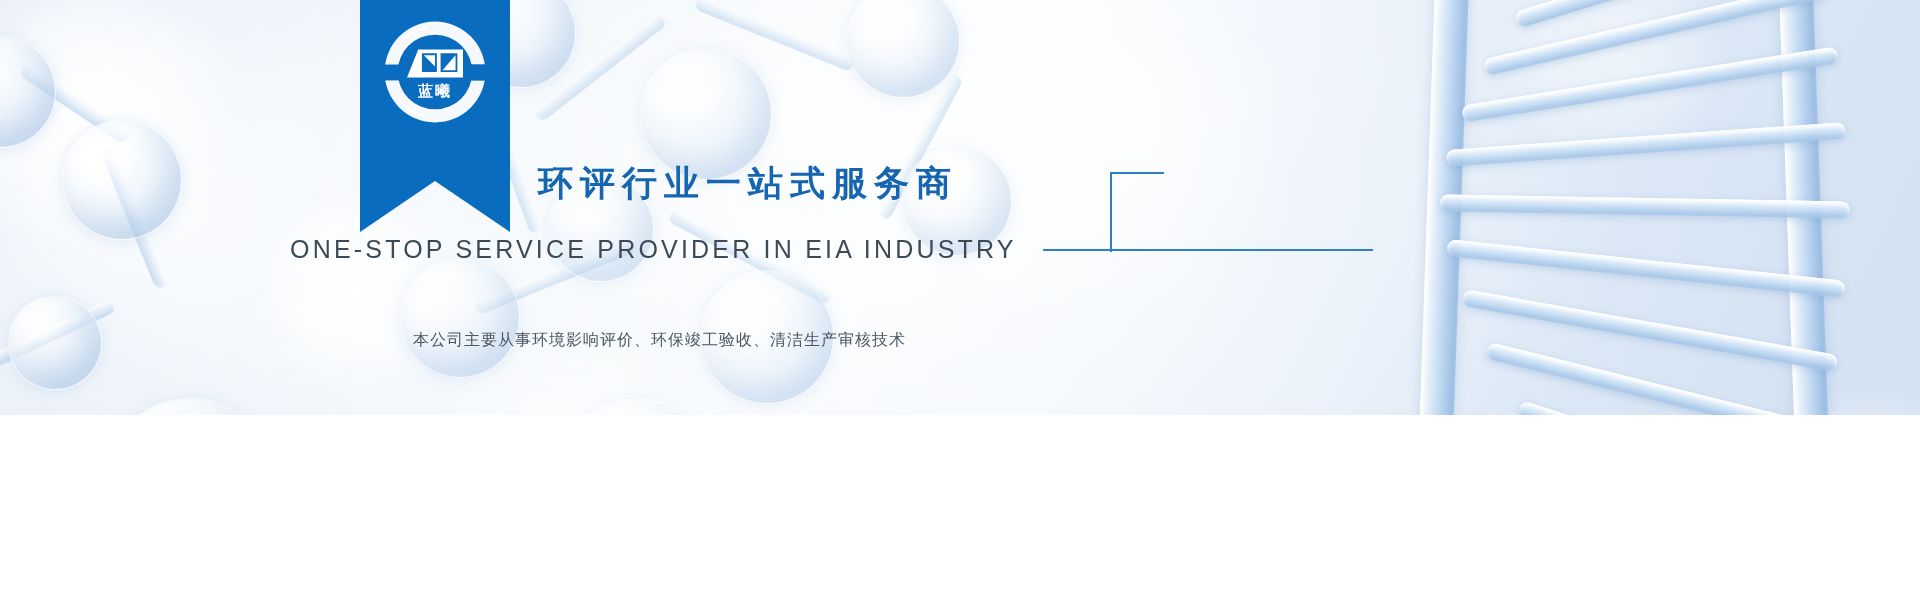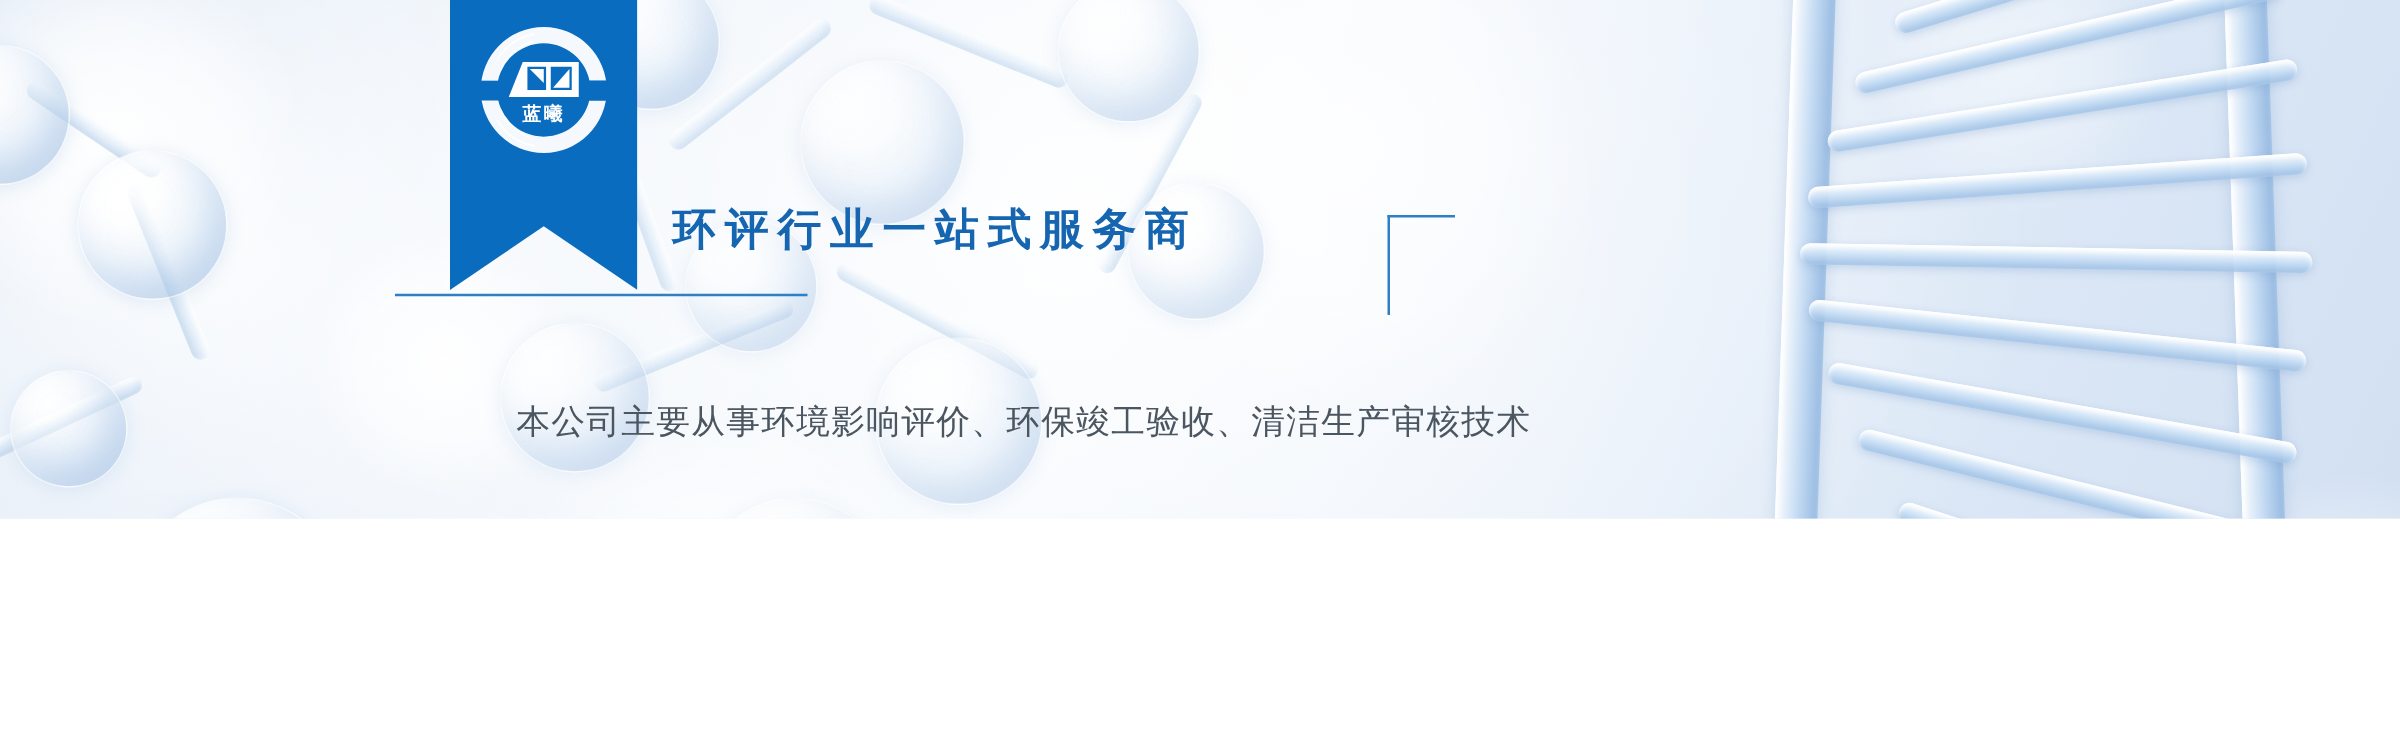--- a/index.html
+++ b/index.html
@@ -120,25 +120,25 @@
     border-top:2px solid #2f7fc4;
     border-left:2px solid #2f7fc4;
     z-index:5;
   }
 
   
   .body-copy {
     position:absolute;
     left:413px; top:320px;
     color:#4b5660;
-    font-size:27px;
+    font-size:16px;
     line-height:40px;
     letter-spacing:1px;
     max-width:780px;
-    font-family:Liberation Mono, monospace;
+    font-family:Liberation Sans, sans-serif;
     z-index:5;
   }
   .body-copy div { white-space:nowrap; }
 
   
   .logo-disc { fill:#ffffff; }
 </style>
 </head>
 <body>
 
@@ -217,20 +217,21 @@
       <path d="M24 40 A44 44 0 0 1 52 18" fill="none" stroke="#ffffff" stroke-width="1.2" opacity=".6"></path>
       <path d="M20 86 A48 48 0 0 0 52 108" fill="none" stroke="#ffffff" stroke-width="1.6" opacity=".8"></path>
       <path d="M24 80 A44 44 0 0 0 52 102" fill="none" stroke="#ffffff" stroke-width="1.2" opacity=".6"></path>
     </svg>
     <div style="position:absolute; left:0; right:0; top:82px; text-align:center; color:#ffffff; font-size:15px; font-weight:bold; letter-spacing:2px; font-family:'DejaVu Sans','Liberation Sans',sans-serif;">蓝曦</div>
   </div>
 
   <div class="headline">环评行业一站式服务商</div>
 
   <div class="subline-row">
+    <div class="subline">ONE-STOP SERVICE PROVIDER IN EIA INDUSTRY</div>
     <div class="subline-rule"></div>
   </div>
 
   <div class="bracket"></div>
 
   <div class="body-copy">
     <div>本公司主要从事环境影响评价、环保竣工验收、清洁生产审核技术</div>
   </div>
 
 </div>

